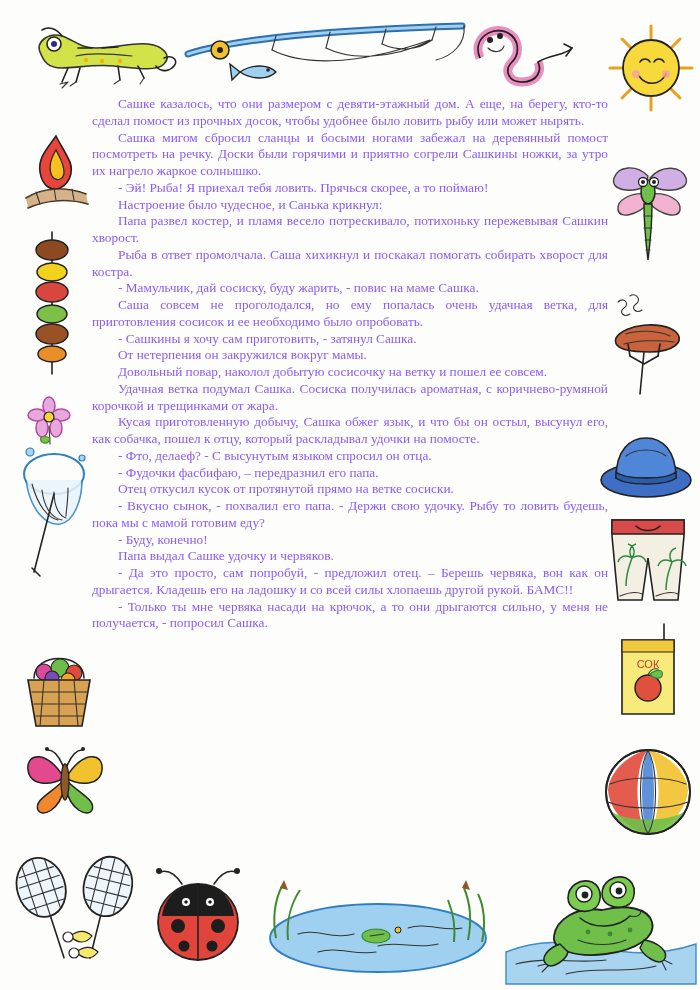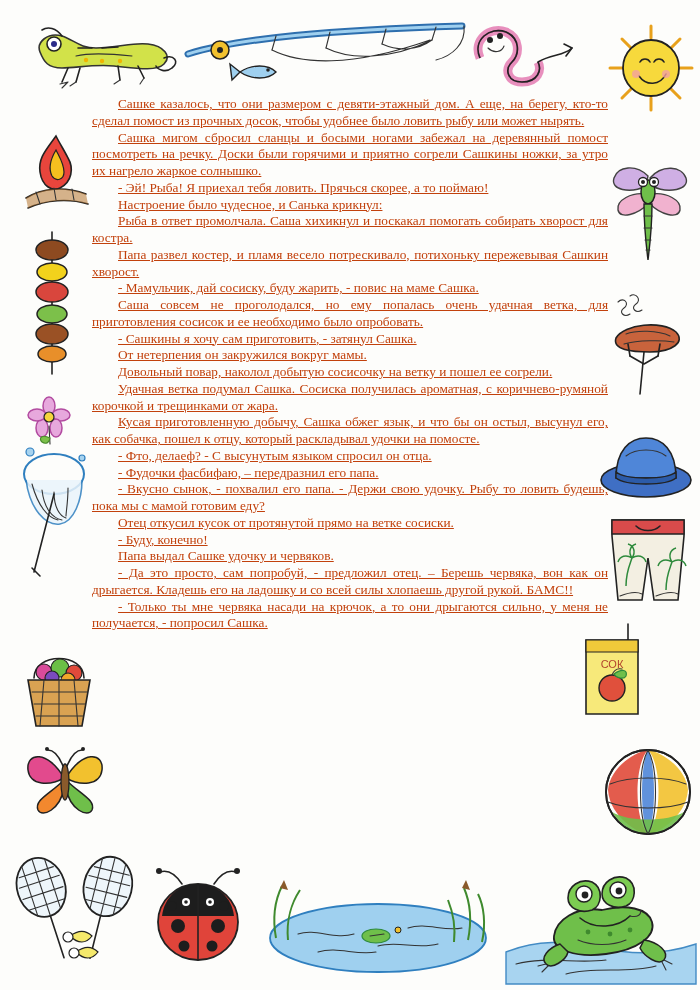--- a/index.html
+++ b/index.html
@@ -23,22 +23,21 @@
 
   
   .text-column {
     position: absolute;
     left: 92px;
     top: 96px;
     width: 516px;
     font-size: 13.3px;
     line-height: 1.26;
     text-align: justify;
-    color: #c2410c;
-    text-decoration: underline;
+    color: #8b5cf6;
   }
   .text-column p {
     margin: 0;
     text-indent: 26px;
     text-align: justify;
     text-justify: inter-word;
   }
 
   
   .art {
@@ -260,21 +259,21 @@
         <path d="M24 76 C24 62 28 54 30 48"></path>
         <path d="M30 48 C24 44 18 46 16 52 M30 48 C36 44 42 46 44 52 M30 48 C26 42 28 36 34 34 M30 48 C34 42 32 36 26 34"></path>
         <path d="M64 80 C64 66 68 58 70 52"></path>
         <path d="M70 52 C64 48 58 50 56 56 M70 52 C76 48 82 50 84 56 M70 52 C66 46 68 40 74 38"></path>
       </g>
       <path class="ink-thin" d="M18 86 C28 82 36 82 40 84" stroke="#f0a62a"></path>
       <path class="ink-thin" d="M54 86 C64 82 72 82 76 84" stroke="#f0a62a"></path>
     </svg>
   </div>
 
-  <div class="art" style="left:568px; top:618px;">
+  <div class="art" style="left:604px; top:618px;">
     <svg width="92" height="110" viewBox="0 0 92 110">
       <path class="ink" d="M60 6 L60 22 L52 26" stroke="#d94b9a" stroke-width="3"></path>
       <path d="M18 22 L70 22 L70 96 L18 96 Z" fill="#f7e97a" stroke="#222" stroke-width="1.6"></path>
       <path d="M18 22 L70 22 L70 34 L18 34 Z" fill="#f0c93a" stroke="#222" stroke-width="1.2"></path>
       <text x="44" y="50" font-family="Liberation Sans, sans-serif" font-size="11" text-anchor="middle" fill="#b2442d">СОК</text>
       <circle cx="44" cy="70" r="13" fill="#e0503c" stroke="#222" stroke-width="1.4"></circle>
       <path class="ink-thin" d="M44 57 C46 52 50 50 54 51" stroke="#2e8a3c" stroke-width="1.6"></path>
       <path d="M46 56 C54 50 60 52 58 58 C56 62 48 60 46 56 Z" fill="#6fbf4a" stroke="#2e8a3c" stroke-width="1.2"></path>
     </svg>
   </div>
@@ -352,32 +351,32 @@
       <circle cx="104" cy="86" r="2.4" fill="#3f8a2e"></circle>
       <circle cx="124" cy="82" r="2.4" fill="#3f8a2e"></circle>
     </svg>
   </div>
 
   <div class="text-column" id="story-text">
       <p>Сашке казалось, что они размером с девяти-этажный дом. А еще, на берегу, кто-то сделал помост из прочных досок, чтобы удобнее было ловить рыбу или может нырять.</p>
       <p>Сашка мигом сбросил сланцы и босыми ногами забежал на деревянный помост посмотреть на речку. Доски были горячими и приятно согрели Сашкины ножки, за утро их нагрело жаркое солнышко.</p>
       <p>- Эй! Рыба! Я приехал тебя ловить. Прячься скорее, а то поймаю!</p>
       <p>Настроение было чудесное, и Санька крикнул:</p>
+      <p>Папа развел костер, и пламя весело потрескивало, потихоньку пережевывая Сашкин хворост.</p>
       <p>Рыба в ответ промолчала. Саша хихикнул и поскакал помогать собирать хворост для костра.</p>
-      <p>Папа развел костер, и пламя весело потрескивало, потихоньку пережевывая Сашкин хворост.</p>
       <p>- Мамульчик, дай сосиску, буду жарить, - повис на маме Сашка.</p>
       <p>Саша совсем не проголодался, но ему попалась очень удачная ветка, для приготовления сосисок и ее необходимо было опробовать.</p>
       <p>- Сашкины я хочу сам приготовить, - затянул Сашка.</p>
       <p>От нетерпения он закружился вокруг мамы.</p>
-      <p>Довольный повар, наколол добытую сосисочку на ветку и пошел ее согрели.</p>
+      <p>Довольный повар, наколол добытую сосисочку на ветку и пошел ее совсем.</p>
       <p>Удачная ветка подумал Сашка. Сосиска получилась ароматная, с коричнево-румяной корочкой и трещинками от жара.</p>
       <p>Кусая приготовленную добычу, Сашка обжег язык, и что бы он остыл, высунул его, как собачка, пошел к отцу, который раскладывал удочки на помосте.</p>
       <p>- Фто, делаеф? - С высунутым языком спросил он отца.</p>
       <p>- Фудочки фасбифаю, – передразнил его папа.</p>
+      <p>Отец откусил кусок от протянутой прямо на ветке сосиски.</p>
       <p>- Вкусно сынок, - похвалил его папа. - Держи свою удочку. Рыбу то ловить будешь, пока мы с мамой готовим еду?</p>
-      <p>Отец откусил кусок от протянутой прямо на ветке сосиски.</p>
       <p>- Буду, конечно!</p>
       <p>Папа выдал Сашке удочку и червяков.</p>
       <p>- Да это просто, сам попробуй, - предложил отец. – Берешь червяка, вон как он дрыгается. Кладешь его на ладошку и со всей силы хлопаешь другой рукой. БАМС!!</p>
       <p>- Только ты мне червяка насади на крючок, а то они дрыгаются сильно, у меня не получается, - попросил Сашка.</p>
     </div>
 
 </div>
 
 </body></html>

